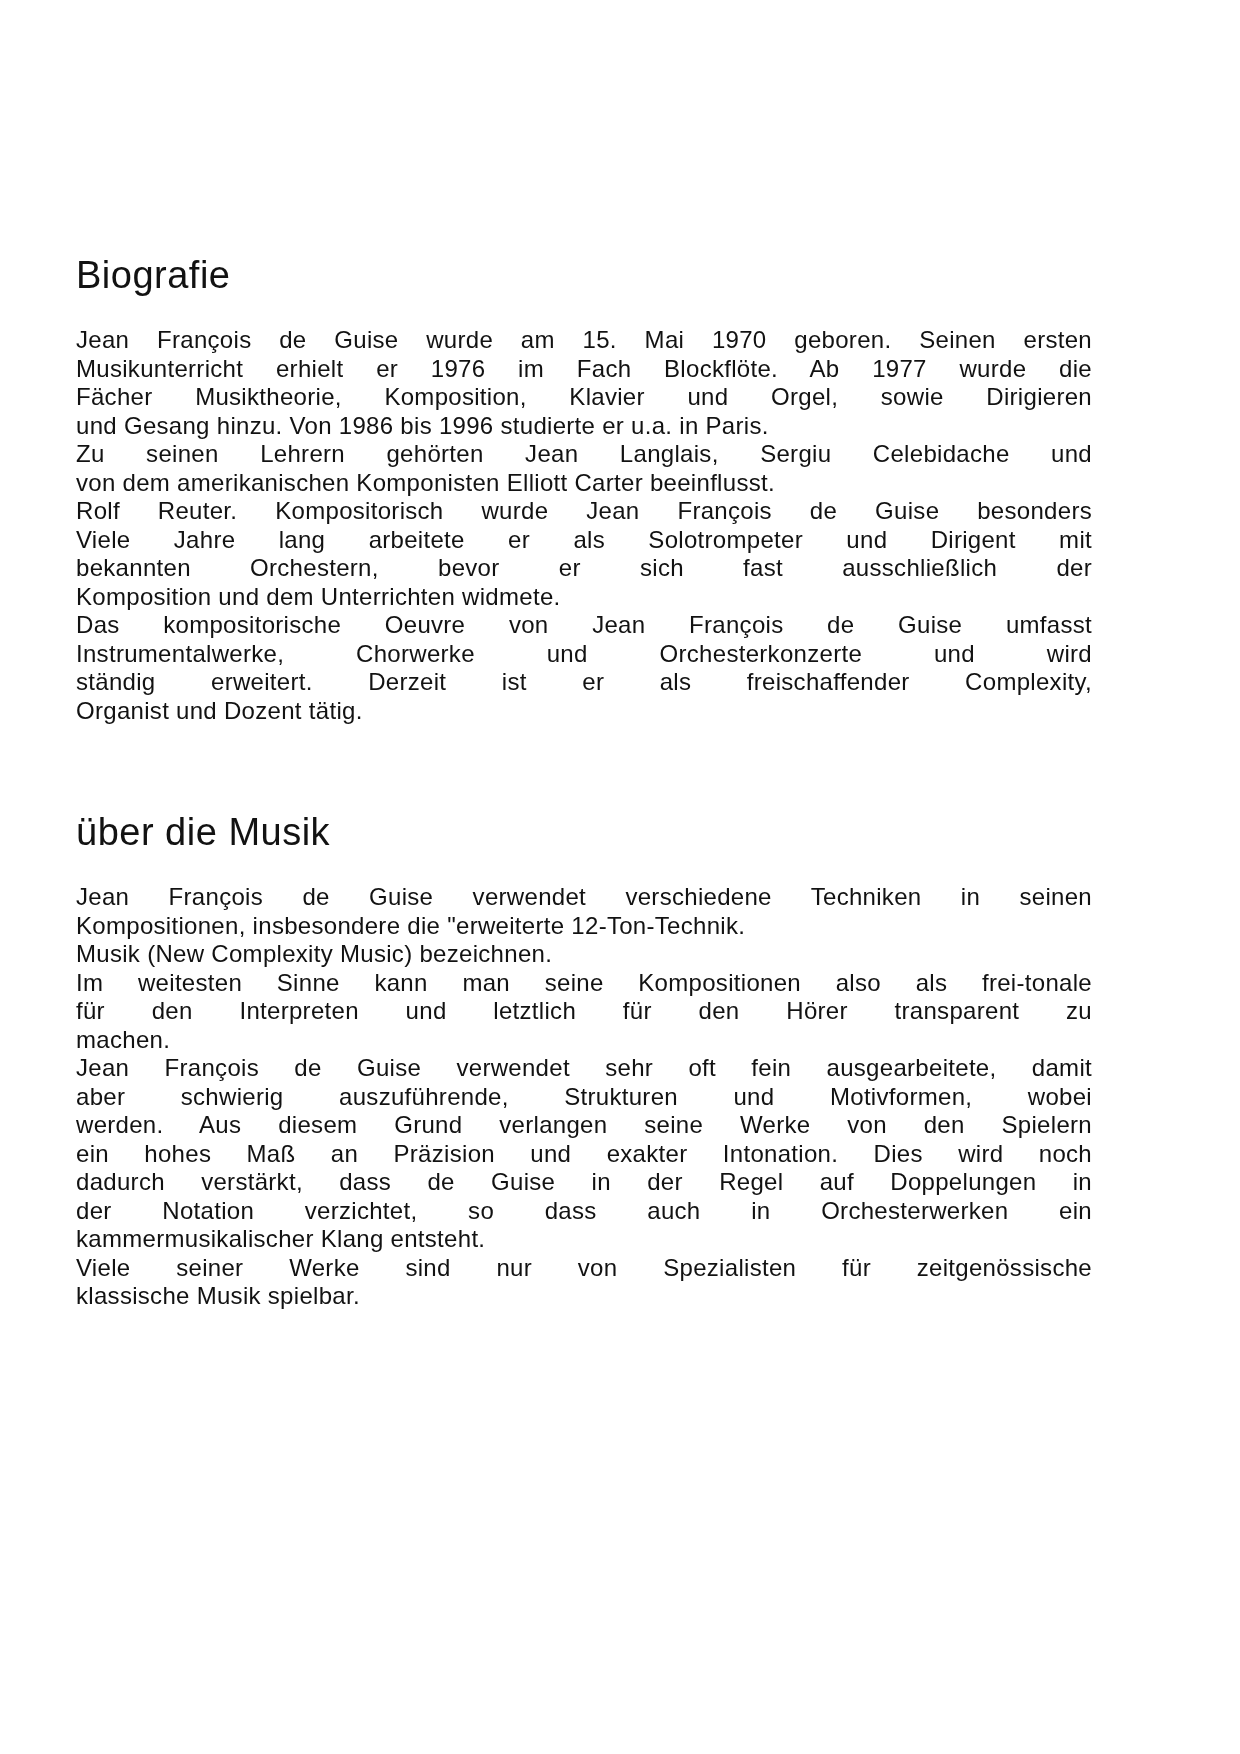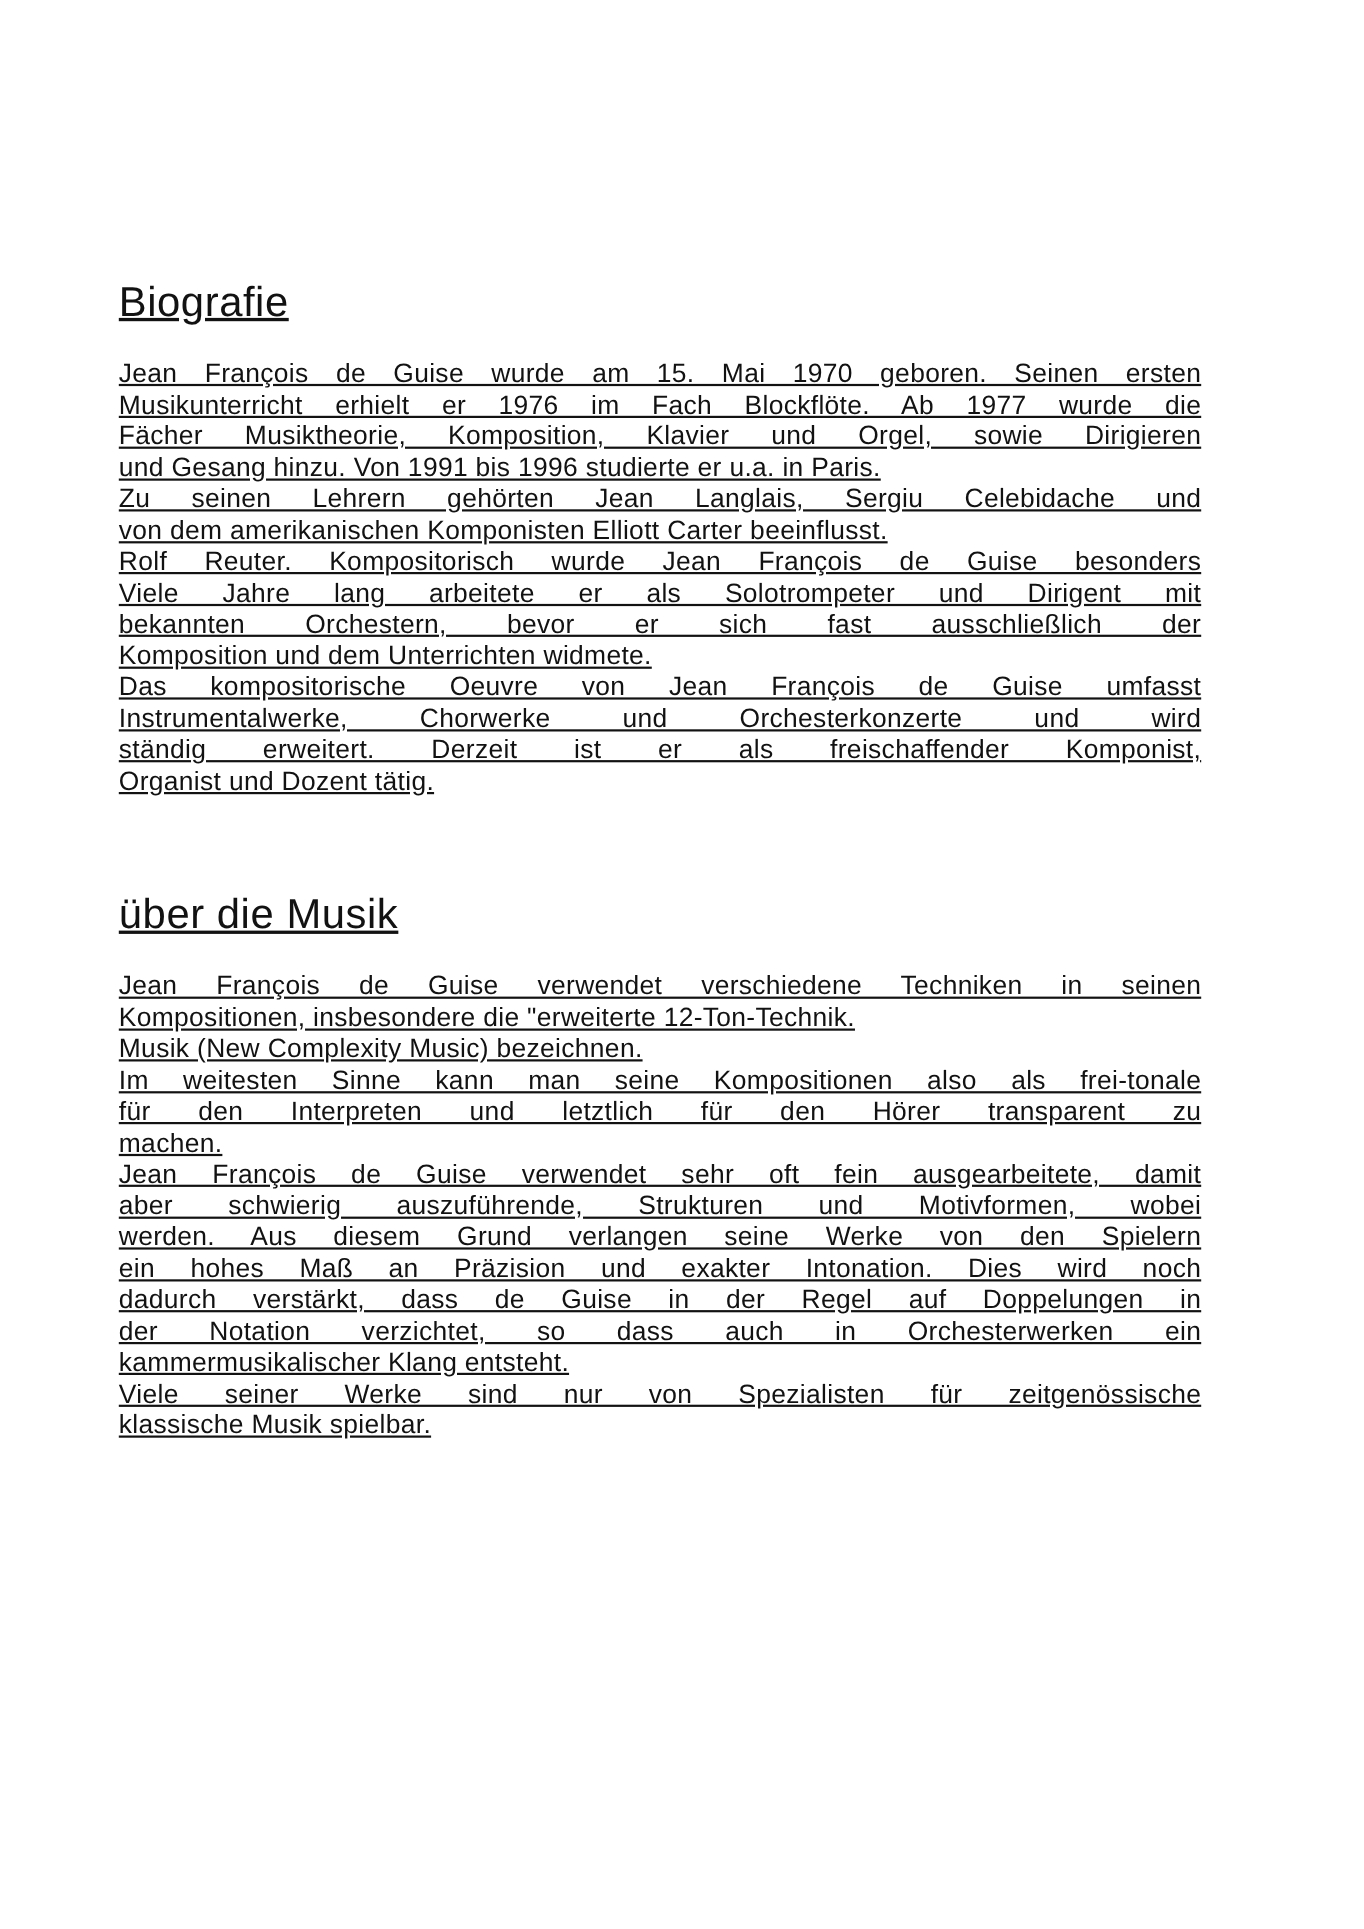--- a/index.html
+++ b/index.html
@@ -12,23 +12,22 @@
     height: 1754px;
     position: relative;
     font-family: "Liberation Sans", sans-serif;
     color: #121212;
     -webkit-font-smoothing: antialiased;
   }
   .page {
     box-sizing: border-box;
     width: 1240px;
     height: 1754px;
-    padding: 253px 148px 0 108px;
+    padding: 253px 148px 0 76px;
     overflow: hidden;
-    text-decoration: underline;
   }
   .section-heading {
     margin: 0;
     font-size: 38px;
     line-height: 44px;
     font-weight: normal;
     letter-spacing: 0.5px;
     color: #121212;
   }
   .section-heading.second {
@@ -55,36 +54,36 @@
 <body>
 
 <div class="page">
 
   <h1 class="section-heading">Biografie</h1>
   <div class="section-body">
       <div class="paragraph">
         <div class="line">Jean François de Guise wurde am 15. Mai 1970 geboren. Seinen ersten</div>
         <div class="line">Musikunterricht erhielt er 1976 im Fach Blockflöte. Ab 1977 wurde die</div>
         <div class="line">Fächer Musiktheorie, Komposition, Klavier und Orgel, sowie Dirigieren</div>
-        <div class="line para-last">und Gesang hinzu. Von 1991 bis 1996 studierte er u.a. in Paris.</div>
+        <div class="line para-last">und Gesang hinzu. Von 1986 bis 1996 studierte er u.a. in Paris.</div>
       </div>
       <div class="paragraph">
         <div class="line">Zu seinen Lehrern gehörten Jean Langlais, Sergiu Celebidache und</div>
         <div class="line para-last">von dem amerikanischen Komponisten Elliott Carter beeinflusst.</div>
         <div class="line">Rolf Reuter. Kompositorisch wurde Jean François de Guise besonders</div>
       </div>
       <div class="paragraph">
         <div class="line">Viele Jahre lang arbeitete er als Solotrompeter und Dirigent mit</div>
         <div class="line">bekannten Orchestern, bevor er sich fast ausschließlich der</div>
         <div class="line para-last">Komposition und dem Unterrichten widmete.</div>
       </div>
       <div class="paragraph">
         <div class="line">Das kompositorische Oeuvre von Jean François de Guise umfasst</div>
         <div class="line">Instrumentalwerke, Chorwerke und Orchesterkonzerte und wird</div>
-        <div class="line">ständig erweitert. Derzeit ist er als freischaffender Komponist,</div>
+        <div class="line">ständig erweitert. Derzeit ist er als freischaffender Complexity,</div>
         <div class="line para-last">Organist und Dozent tätig.</div>
       </div>
     </div>
 
   <h1 class="section-heading second">über die Musik</h1>
   <div class="section-body">
       <div class="paragraph">
         <div class="line">Jean François de Guise verwendet verschiedene Techniken in seinen</div>
         <div class="line para-last">Kompositionen, insbesondere die "erweiterte 12-Ton-Technik.</div>
       </div>

